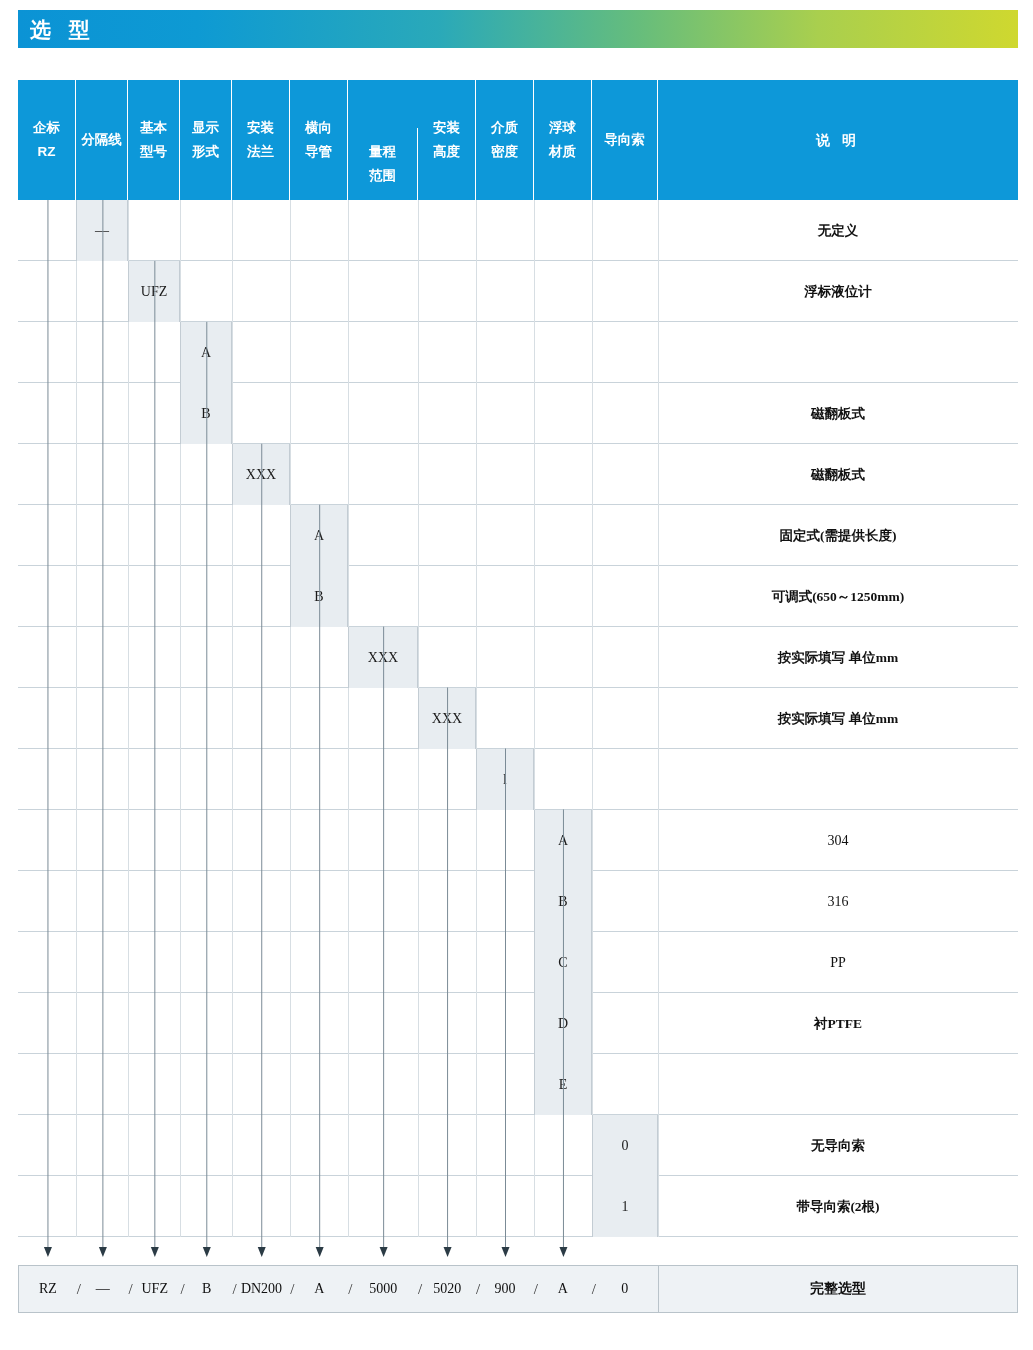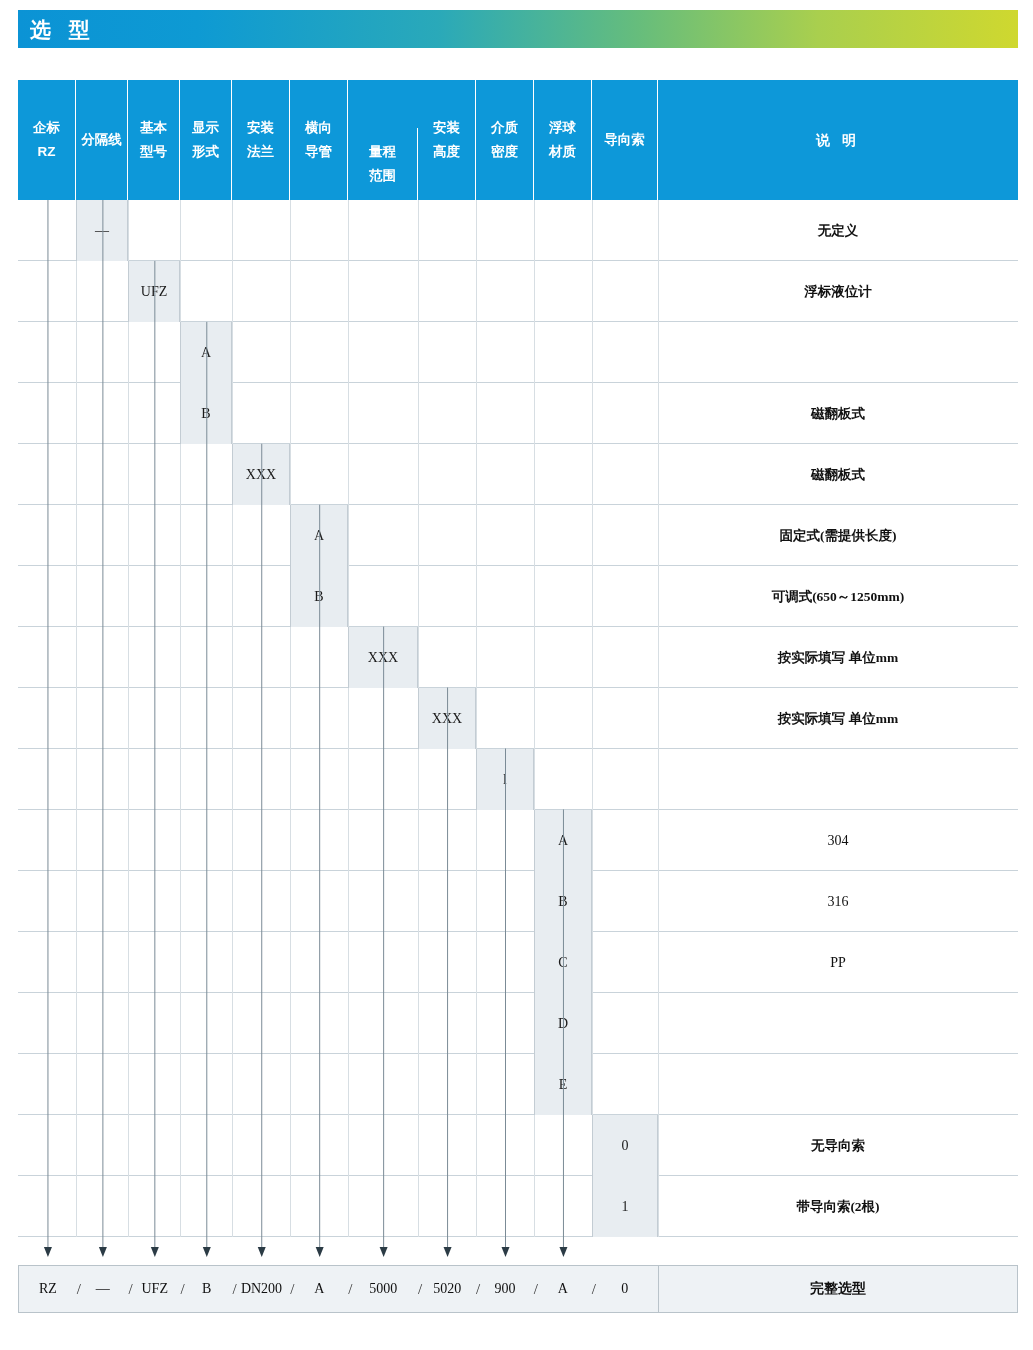--- a/index.html
+++ b/index.html
@@ -416,20 +416,21 @@
       <div class="colsep" style="left: 162px; height: 61px;"></div>
       <div class="colsep" style="left: 214px; height: 61px;"></div>
       <div class="colsep" style="left: 272px; height: 61px;"></div>
       <div class="colsep" style="left: 330px; height: 61px;"></div>
       <div class="colsep" style="left: 400px; height: 61px;"></div>
       <div class="colsep" style="left: 458px; height: 61px;"></div>
       <div class="colsep" style="left: 516px; height: 61px;"></div>
       <div class="colsep" style="left: 574px; height: 61px;"></div>
       <div class="colsep" style="left: 640px; height: 61px;"></div>
       <div class="code-box" style="left: 516px; width: 58px;">D</div>
+      <div class="desc-cell" style="left: 640px; width: 360px;">衬PTFE</div>
     </div>
     <div class="orow" style="width: 1000px;">
       <div class="colsep" style="left: 58px; height: 61px;"></div>
       <div class="colsep" style="left: 110px; height: 61px;"></div>
       <div class="colsep" style="left: 162px; height: 61px;"></div>
       <div class="colsep" style="left: 214px; height: 61px;"></div>
       <div class="colsep" style="left: 272px; height: 61px;"></div>
       <div class="colsep" style="left: 330px; height: 61px;"></div>
       <div class="colsep" style="left: 400px; height: 61px;"></div>
       <div class="colsep" style="left: 458px; height: 61px;"></div>

